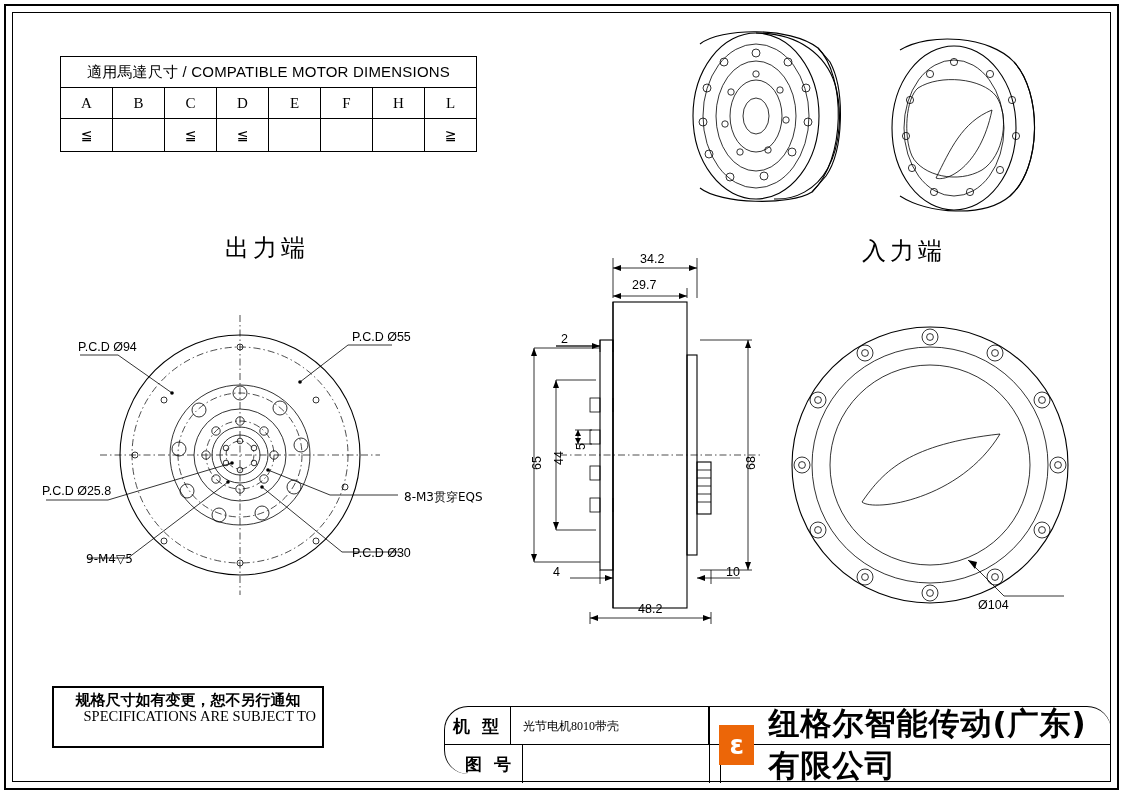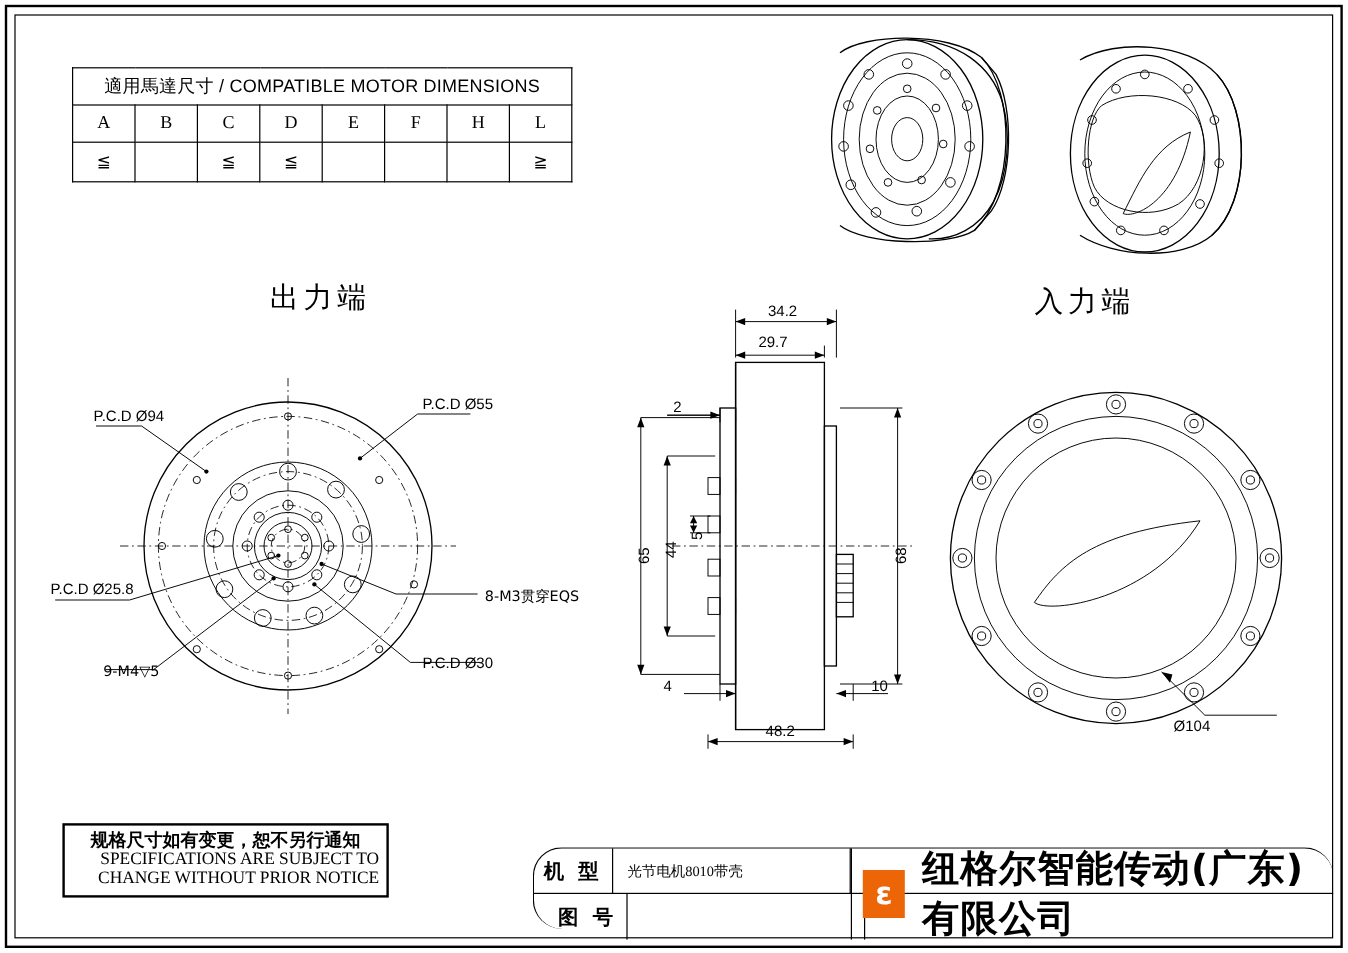--- a/index.html
+++ b/index.html
@@ -355,21 +355,20 @@
   <div class="lbl dim rot90" style="left:574px;top:450px;">5</div>
   <div class="lbl dim rot90" style="left:744px;top:470px;">68</div>
   <div class="lbl dim" style="left:553px;top:565px;">4</div>
   <div class="lbl dim" style="left:726px;top:565px;">10</div>
   <div class="lbl dim" style="left:638px;top:602px;">48.2</div>
   <div class="lbl dim" style="left:978px;top:598px;">Ø104</div>
 
   <div class="note-box">
     <div class="cn">规格尺寸如有变更，恕不另行通知</div>
     <div class="en">SPECIFICATIONS ARE SUBJECT TO</div>
-    <div class="en">CHANGE WITHOUT PRIOR NOTICE</div>
   </div>
 
   <div class="tb">
     <div class="tb-row tb-r1">
       <div class="tb-c1">机 型</div>
       <div class="tb-c2">光节电机8010带壳</div>
     </div>
     <div class="tb-row tb-r2">
       <div class="tb-c1">图 号</div>
       <div class="tb-c2"></div>

